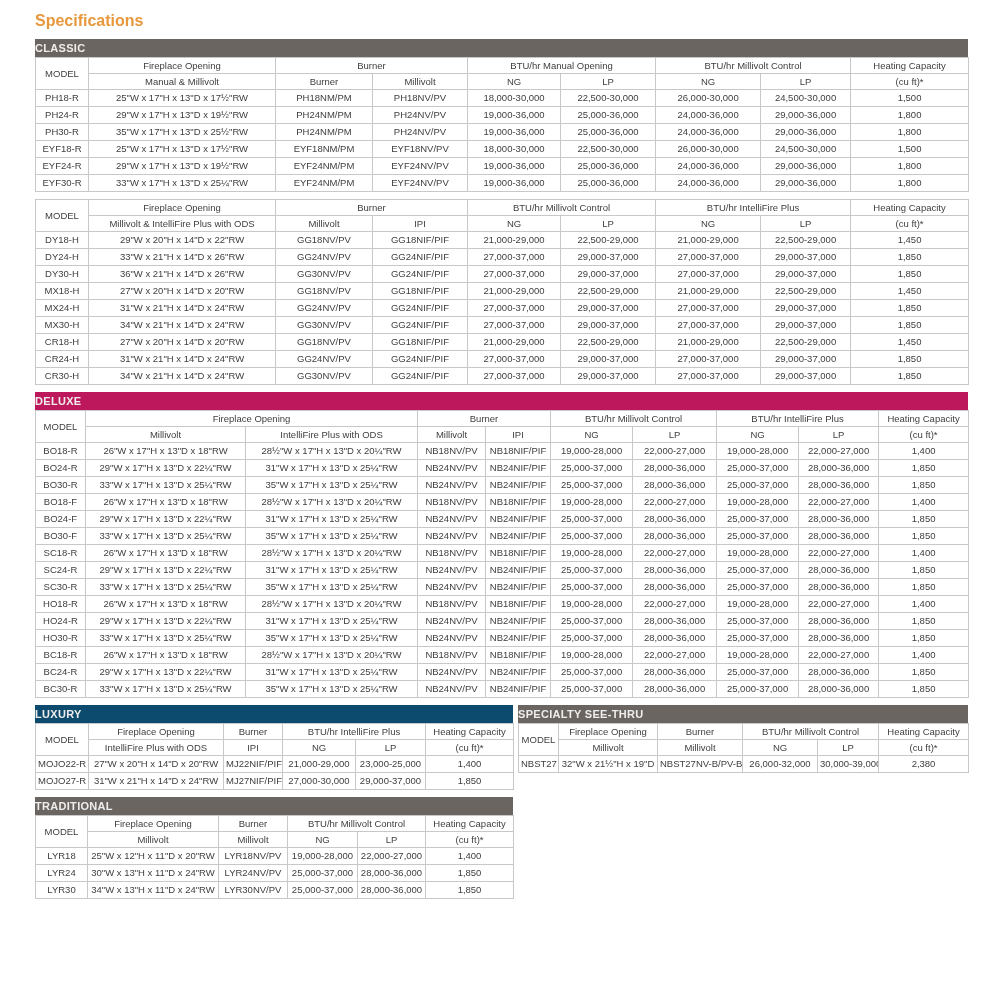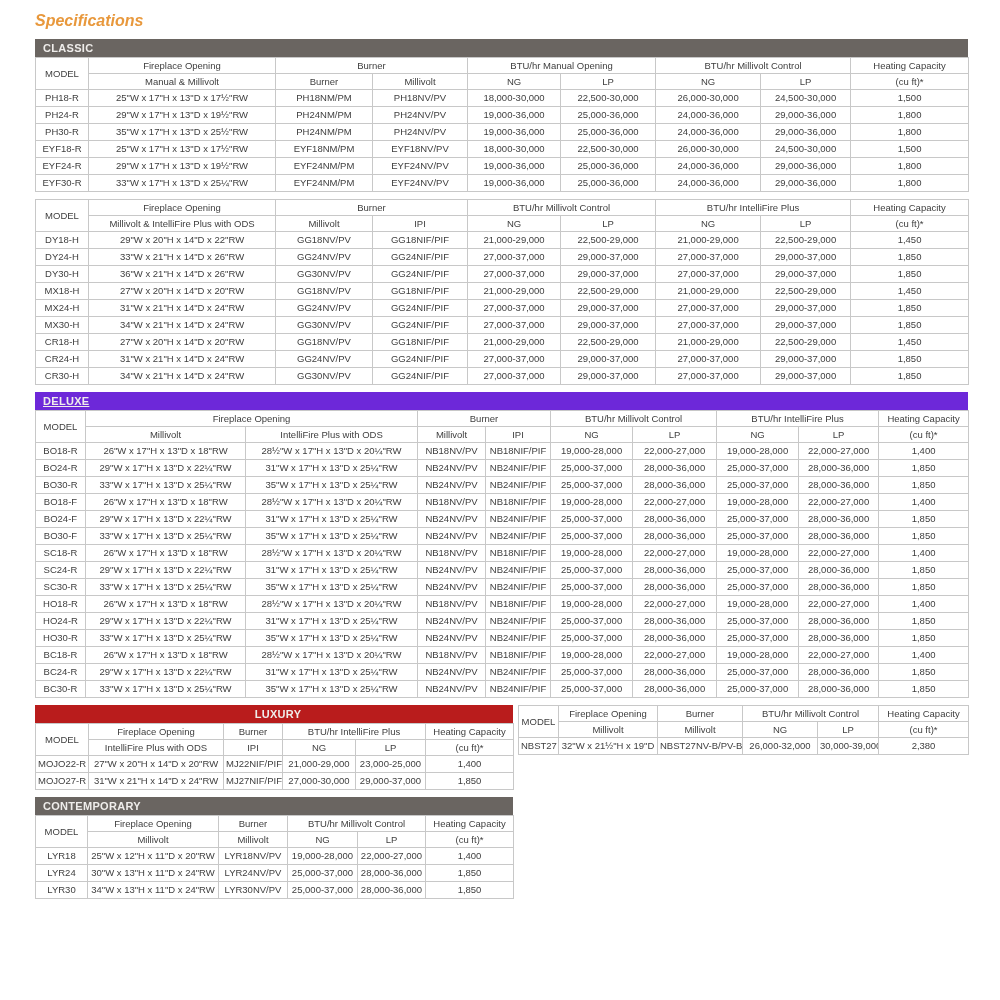--- a/index.html
+++ b/index.html
@@ -1,21 +1,21 @@
 <!DOCTYPE html>
 <html><head>
 <meta charset="utf-8">
 <style>
   html,body{margin:0;padding:0;background:#ffffff;}
   body{width:1000px;height:1000px;font-family:"Liberation Sans",sans-serif;overflow:hidden;}
   .page{width:933px;margin-left:35px;padding-top:12px;}
-  .title{color:#E8983C;font-size:16px;font-weight:bold;margin:0 0 9px 0;font-style:italic;}
+  .title{color:#E8983C;font-size:16px;font-weight:bold;margin:0 0 9px 0;}
   .section{margin-bottom:7px;}
   .section-bar{background:#6A6561;color:#EFEDEB;font-size:11px;font-weight:bold;
-    height:18px;line-height:18px;padding-left:8px;letter-spacing:.3px;box-sizing:border-box;}
+    height:18px;line-height:18px;padding-left:0;letter-spacing:.3px;box-sizing:border-box;}
   table{border-collapse:collapse;table-layout:fixed;width:100%;background:#fff;}
   th,td{border:1px solid #C8C8C8;font-size:9.5px;font-weight:normal;color:#3E3E3E;
     text-align:center;vertical-align:middle;padding:0 2px;height:16px;line-height:1.05;
     overflow:hidden;white-space:nowrap;box-sizing:border-box;}
   tbody td{height:17px;}
   .section-row{display:flex;align-items:flex-start;gap:5px;margin-bottom:7px;}
   .section-row .section{margin-bottom:0;}
   .footnote{margin-top:13px;text-align:center;font-size:9.5px;color:#1c1c1c;width:100%;}
 </style>
 </head>
@@ -258,21 +258,21 @@
             <td>27,000-37,000</td>
             <td>29,000-37,000</td>
             <td>27,000-37,000</td>
             <td>29,000-37,000</td>
             <td>1,850</td>
           </tr>
         </tbody>
       </table>
     </div>
   <div class="section" style="width: 933px;">
-      <div class="section-bar" style="background: #6d28d9; text-decoration: underline;">DELUXE</div>
+      <div class="section-bar" style="background: #be185d;">DELUXE</div>
       <table>
         <colgroup>
           <col style="width: 50px;">
           <col style="width: 160px;">
           <col style="width: 172px;">
           <col style="width: 68px;">
           <col style="width: 65px;">
           <col style="width: 82px;">
           <col style="width: 84px;">
           <col style="width: 82px;">
@@ -480,21 +480,21 @@
             <td>25,000-37,000</td>
             <td>28,000-36,000</td>
             <td>1,850</td>
           </tr>
         </tbody>
       </table>
     </div>
 
   <div class="section-row">
     <div class="section" style="width: 478px;">
-        <div class="section-bar" style="background: #b91c1c; text-align: center;">LUXURY</div>
+        <div class="section-bar" style="background: #0c4a6e;">LUXURY</div>
         <table>
           <colgroup>
             <col style="width: 53px;">
             <col style="width: 135px;">
             <col style="width: 59px;">
             <col style="width: 73px;">
             <col style="width: 70px;">
             <col style="width: 88px;">
           </colgroup>
           <thead>
@@ -527,20 +527,21 @@
               <td>31"W x 21"H x 14"D x 24"RW</td>
               <td>MJ27NIF/PIF</td>
               <td>27,000-30,000</td>
               <td>29,000-37,000</td>
               <td>1,850</td>
             </tr>
           </tbody>
         </table>
       </div>
     <div class="section" style="width: 450px;">
+        <div class="section-bar" style="background: rgb(106, 101, 97);">SPECIALTY SEE-THRU</div>
         <table>
           <colgroup>
             <col style="width: 40px;">
             <col style="width: 99px;">
             <col style="width: 85px;">
             <col style="width: 75px;">
             <col style="width: 61px;">
             <col style="width: 90px;">
           </colgroup>
           <thead>
@@ -567,21 +568,21 @@
               <td>26,000-32,000</td>
               <td>30,000-39,000</td>
               <td>2,380</td>
             </tr>
           </tbody>
         </table>
       </div>
   </div>
 
   <div class="section" style="width: 478px;">
-      <div class="section-bar" style="background: rgb(106, 101, 97);">CONTEMPORARY</div>
+      <div class="section-bar" style="background: rgb(106, 101, 97);">TRADITIONAL</div>
       <table>
         <colgroup>
           <col style="width: 52px;">
           <col style="width: 131px;">
           <col style="width: 69px;">
           <col style="width: 70px;">
           <col style="width: 68px;">
           <col style="width: 88px;">
         </colgroup>
         <thead>

